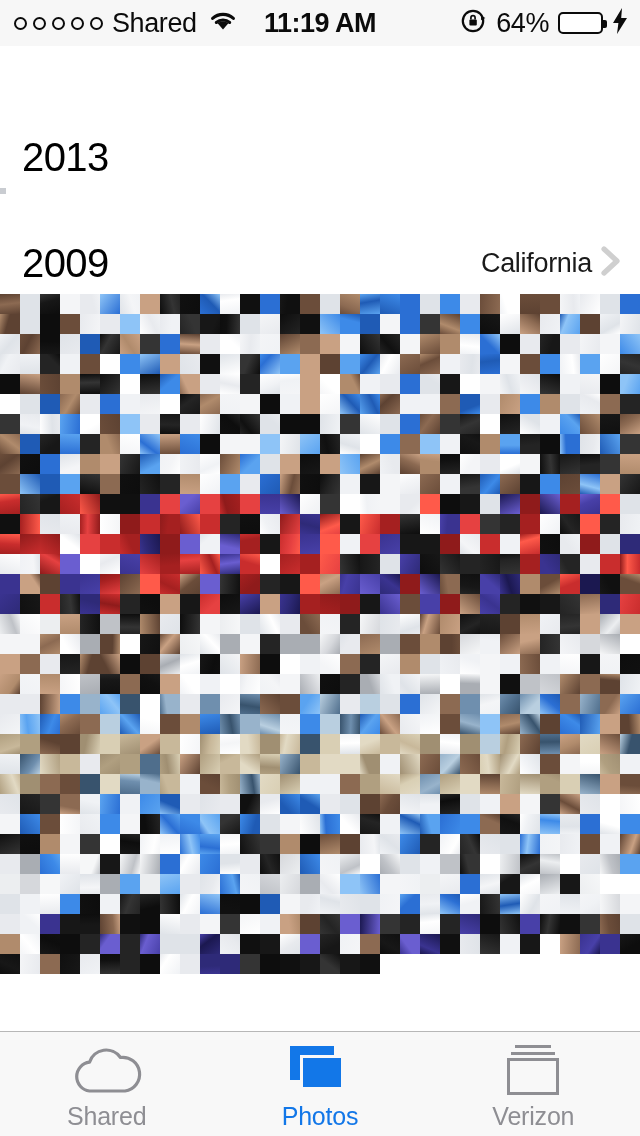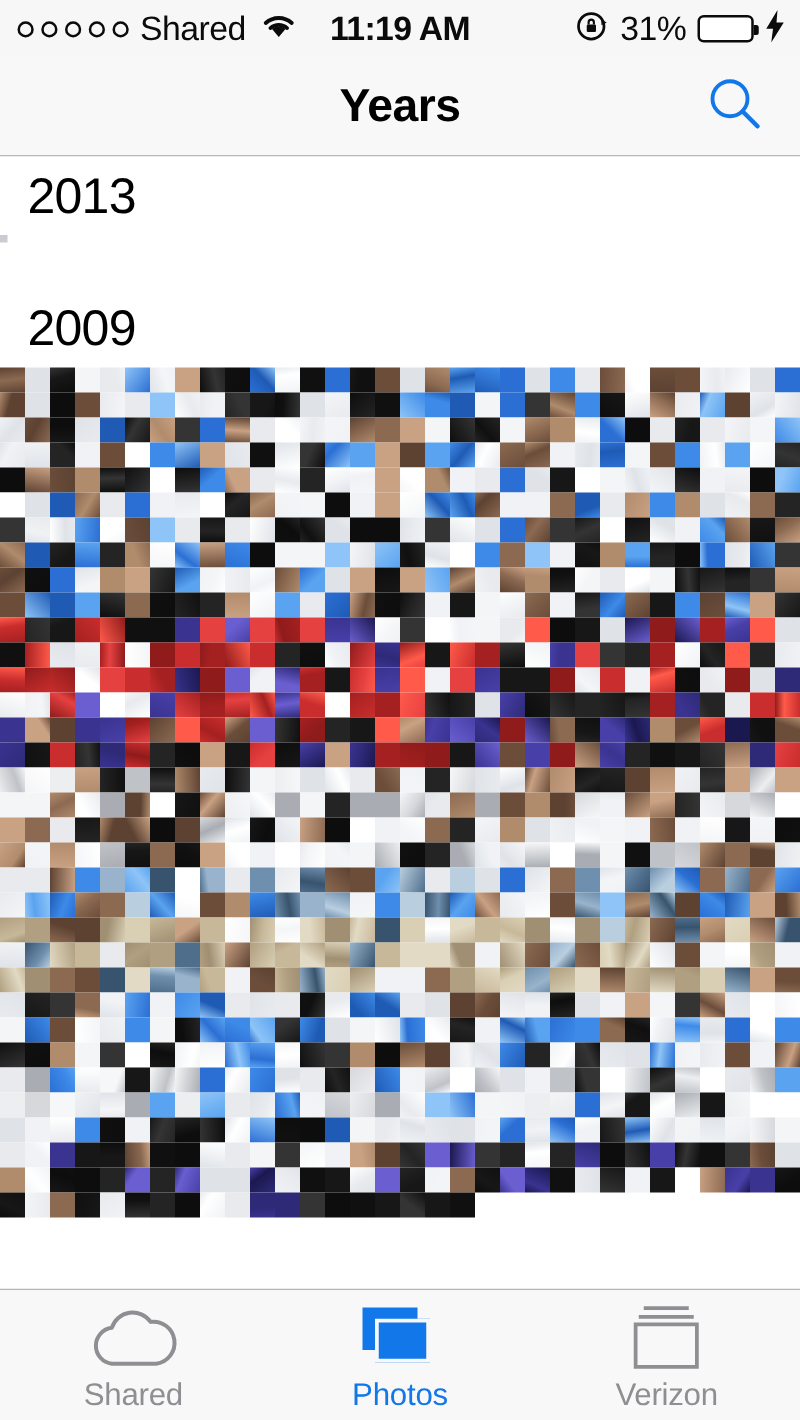--- a/index.html
+++ b/index.html
@@ -188,59 +188,56 @@
 
     <div class="sb-right">
       <span>
         <svg width="26" height="26" viewBox="0 0 26 26">
           <circle cx="12" cy="13" r="10.2" fill="none" stroke="#0b0b0b" stroke-width="2.2"></circle>
           <rect x="8.4" y="11.6" width="7.4" height="6" rx="1" fill="#0b0b0b"></rect>
           <path d="M9.9 11.6 v-1.8 a2.1 2.1 0 0 1 4.2 0 v1.8" fill="none" stroke="#0b0b0b" stroke-width="1.7"></path>
           <path d="M20 7.8 l4.4 2.1 l-4.2 2.3" fill="#0b0b0b"></path>
         </svg>
       </span>
-      <span class="batt-pct">31%</span>
+      <span class="batt-pct">64%</span>
       <span class="battery">
         <span class="battery-fill" style="width: 31%; background: rgb(76, 215, 80);"></span>
       </span>
       <span>
         <svg width="16" height="26" viewBox="0 0 16 26">
           <path d="M10 0 L1 15 h5.4 L5 26 L15 10 H9.2 Z" fill="#0b0b0b"></path>
         </svg>
       </span>
     </div>
   </div>
 
-  <div class="navbar">
-    <div class="nav-title">Years</div>
-    <div class="nav-search">
-      <span>
-        <svg width="46" height="46" viewBox="0 0 46 46">
-          <circle cx="19" cy="19" r="14" fill="none" stroke="#1277e8" stroke-width="3.1"></circle>
-          <line x1="29.2" y1="29.2" x2="41" y2="41" stroke="#1277e8" stroke-width="3.6" stroke-linecap="round"></line>
-        </svg>
-      </span>
-    </div>
-  </div>
 
   <div class="content">
 
     <div class="year-section">
       <div class="year-header">
         <span class="year-label">2013</span>
         <span class="year-right"></span>
       </div>
       <div class="photo-grid" id="grid-0">
           <span class="thumb" style="width: 6px; height: 6px; background: rgb(201, 204, 209);"></span>
         </div>
     </div>
 
     <div class="year-section" style="margin-top:38px;">
       <div class="year-header">
         <span class="year-label">2009</span>
+        <span class="year-right">
+          <span class="year-place">California</span>
+          <span class="chev">
+            <svg width="30" height="40" viewBox="0 0 30 40">
+              <path d="M8 8 L21 20 L8 32" fill="none" stroke="#cfcfcf" stroke-width="5.2" stroke-linecap="round" stroke-linejoin="round"></path>
+            </svg>
+          </span>
+        </span>
       </div>
       <div class="photo-grid" id="grid-1">
           <span class="thumb" style="width: 20px; height: 20px; background: linear-gradient(173deg, rgb(93, 66, 50) 0%, rgb(140, 106, 82) 49%, rgb(93, 66, 50) 100%);"></span>
           <span class="thumb" style="width: 20px; height: 20px; background: rgb(223, 227, 232);"></span>
           <span class="thumb" style="width: 20px; height: 20px; background: linear-gradient(163deg, rgb(52, 52, 52) 0%, rgb(23, 23, 23) 39%, rgb(13, 13, 13) 100%);"></span>
           <span class="thumb" style="width: 20px; height: 20px; background: rgb(244, 245, 247);"></span>
           <span class="thumb" style="width: 20px; height: 20px; background: linear-gradient(77deg, rgb(232, 234, 238) 0%, rgb(232, 234, 238) 63%, rgb(240, 242, 245) 100%);"></span>
           <span class="thumb" style="width: 20px; height: 20px; background: linear-gradient(126deg, rgb(142, 196, 247) 0%, rgb(43, 111, 212) 100%);"></span>
           <span class="thumb" style="width: 20px; height: 20px; background: linear-gradient(72deg, rgb(223, 227, 232) 0%, rgb(244, 245, 247) 58%, rgb(240, 242, 245) 100%);"></span>
           <span class="thumb" style="width: 20px; height: 20px; background: rgb(201, 161, 131);"></span>

